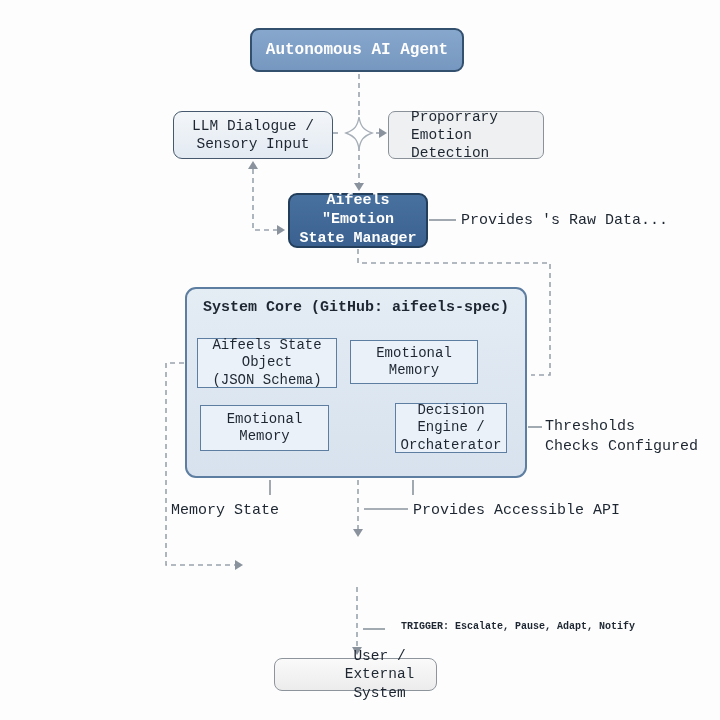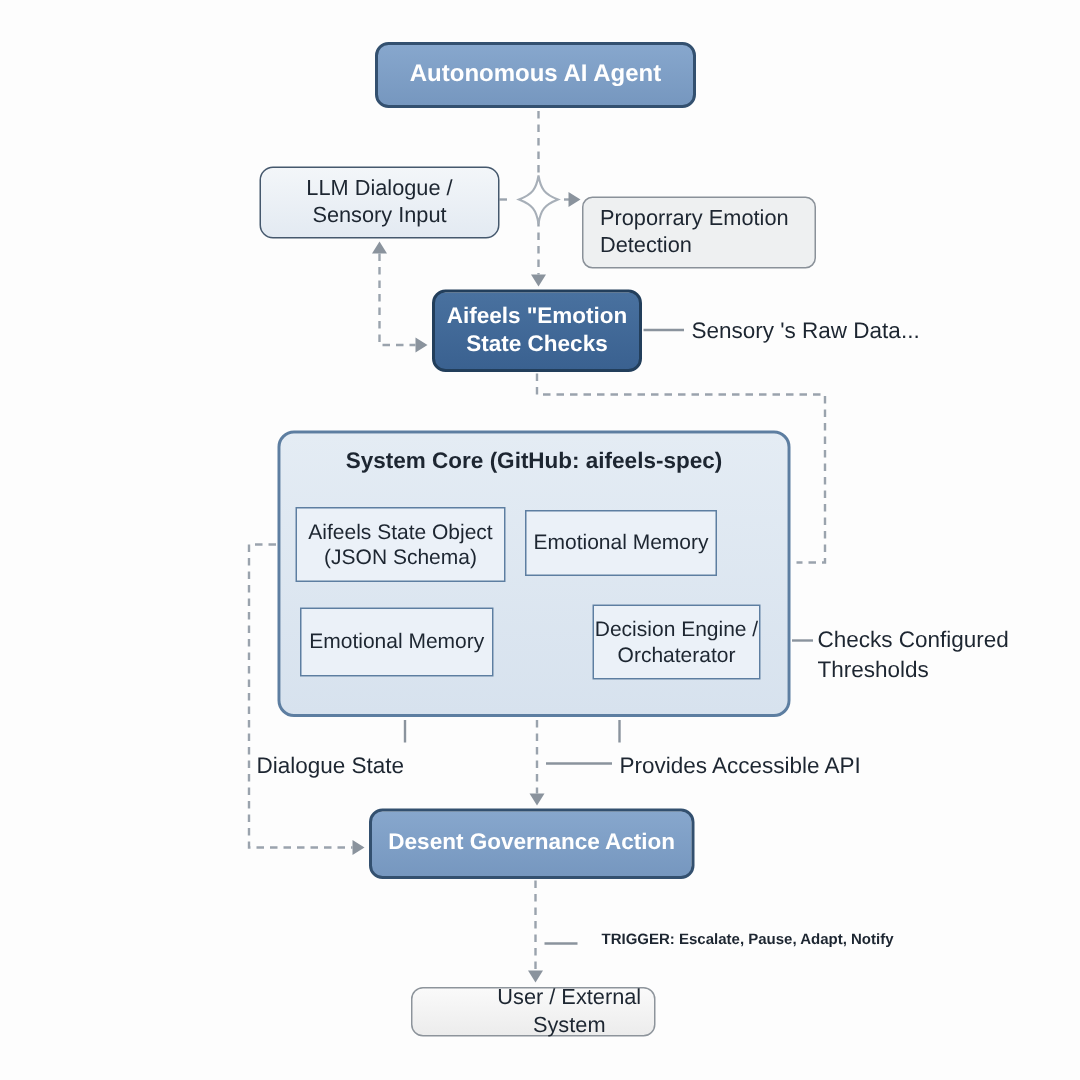--- a/index.html
+++ b/index.html
@@ -1,18 +1,18 @@
 <!DOCTYPE html>
 <html><head>
 <meta charset="utf-8">
 <style>
   html,body{margin:0;padding:0;background:#ffffff;}
   #canvas{
     position:relative;width:720px;height:720px;background:#fdfdfd;
-    font-family:Liberation Sans, sans-serif;color:#1d2631;overflow:hidden;
+    font-family:Liberation Mono, monospace;color:#1d2631;overflow:hidden;
   }
   .box{position:absolute;box-sizing:border-box;display:flex;flex-direction:column;
        align-items:center;justify-content:center;text-align:center;line-height:1.25;}
   .blue-solid{background:linear-gradient(180deg,#87a7cd 0%,#7697bf 100%);
        border:2.5px solid #33506f;border-radius:9px;color:#fff;font-weight:bold;}
   .blue-dark{background:linear-gradient(180deg,#49719f 0%,#3a6190 100%);
        border:2.5px solid #223e5b;border-radius:9px;color:#fff;font-weight:bold;}
   .light-blue{background:linear-gradient(180deg,#f3f6f9 0%,#e3eaf2 100%);
        border:1.6px solid #45586d;border-radius:9px;}
   .light-gray{background:#eef0f1;border:1.4px solid #8a9199;border-radius:7px;}
@@ -73,28 +73,28 @@
 
   <div class="box blue-solid" style="left:250px;top:28px;width:214px;height:44px;font-size:16px;">
     <span>Autonomous AI Agent</span>
   </div>
 
   <div class="box light-blue" style="left:173px;top:111px;width:160px;height:48px;font-size:14.5px;">
     <span>LLM Dialogue /</span>
     <span>Sensory Input</span>
   </div>
 
-  <div class="box light-gray" style="left:388px;top:111px;width:156px;height:48px;font-size:14.5px;align-items:flex-start;padding-left:11px;text-align:left;margin-top:20px;">
+  <div class="box light-gray" style="left:388px;top:111px;width:156px;height:48px;font-size:14.5px;align-items:flex-start;padding-left:22px;text-align:left;">
     <span>Proporrary Emotion</span>
     <span>Detection</span>
   </div>
 
   <div class="box blue-dark" style="left:288px;top:193px;width:140px;height:55px;font-size:15px;">
     <span>Aifeels "Emotion</span>
-    <span>State Checks</span>
+    <span>State Manager</span>
   </div>
 
   <div class="panel" style="left:185px;top:287px;width:342px;height:191px;">
     <div style="position:absolute;left:0;top:10px;width:100%;text-align:center;font-weight:bold;font-size:15px;">System Core (GitHub: aifeels-spec)</div>
   </div>
 
   <div class="box inner" style="left:197px;top:338px;width:140px;height:50px;">
     <span>Aifeels State Object</span>
     <span>(JSON Schema)</span>
   </div>
@@ -105,34 +105,31 @@
 
   <div class="box inner" style="left:200px;top:405px;width:129px;height:46px;">
     <span>Emotional Memory</span>
   </div>
 
   <div class="box inner" style="left:395px;top:403px;width:112px;height:50px;">
     <span>Decision Engine /</span>
     <span>Orchaterator</span>
   </div>
 
-  <div class="box blue-solid" style="left:246px;top:539px;width:217px;height:47px;font-size:15px;border-width:2.4px;">
-    <span>Desent Governance Action</span>
-  </div>
 
   <div class="box" style="left:274px;top:658px;width:163px;height:33px;font-size:14.5px;background:linear-gradient(180deg,#fafafa,#ececec);border:1.7px solid #8d949b;border-radius:8px;padding-left:48px;">
     <span>User / External System</span>
   </div>
 
-  <div class="label" style="left:461px;top:211px;">Sensory 's Raw Data...</div>
+  <div class="label" style="left:461px;top:211px;">Provides 's Raw Data...</div>
 
   <div class="label" style="left:545px;top:417px;">
+    <div>Thresholds</div>
     <div>Checks Configured</div>
-    <div>Thresholds</div>
   </div>
 
-  <div class="label" style="left:171px;top:501px;">Dialogue State</div>
+  <div class="label" style="left:171px;top:501px;">Memory State</div>
 
   <div class="label" style="left:413px;top:501px;">Provides Accessible API</div>
 
   <div class="label" style="left:401px;top:620px;font-weight:bold;font-size:10px;">TRIGGER: Escalate, Pause, Adapt, Notify</div>
 
 </div>
 
 </body></html>

